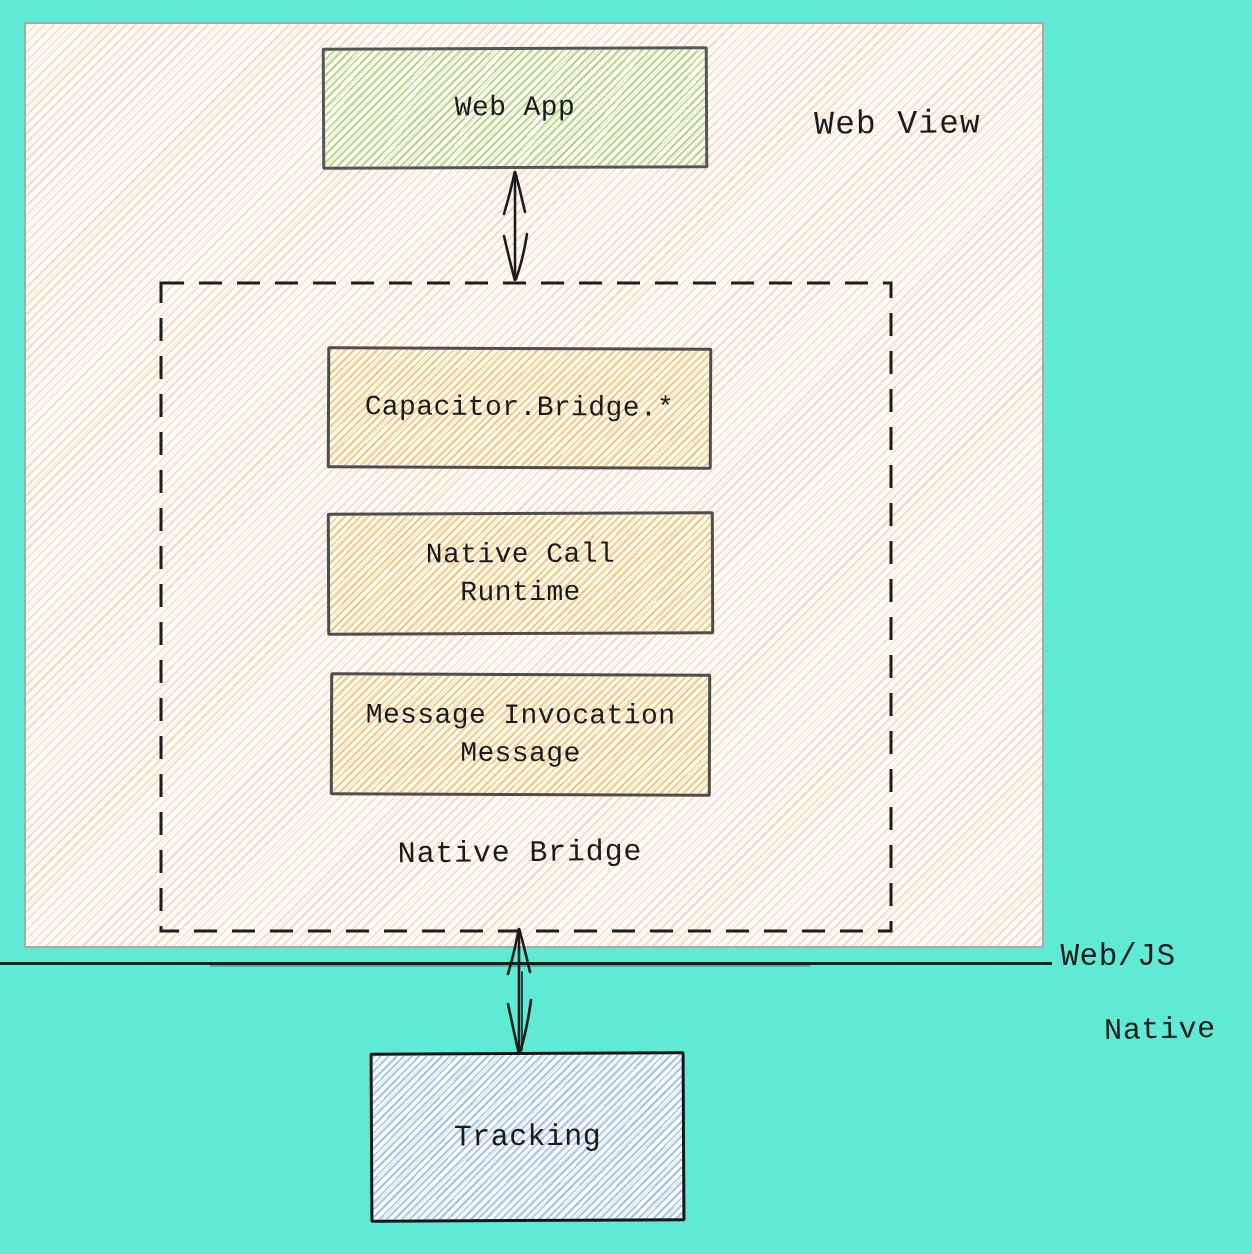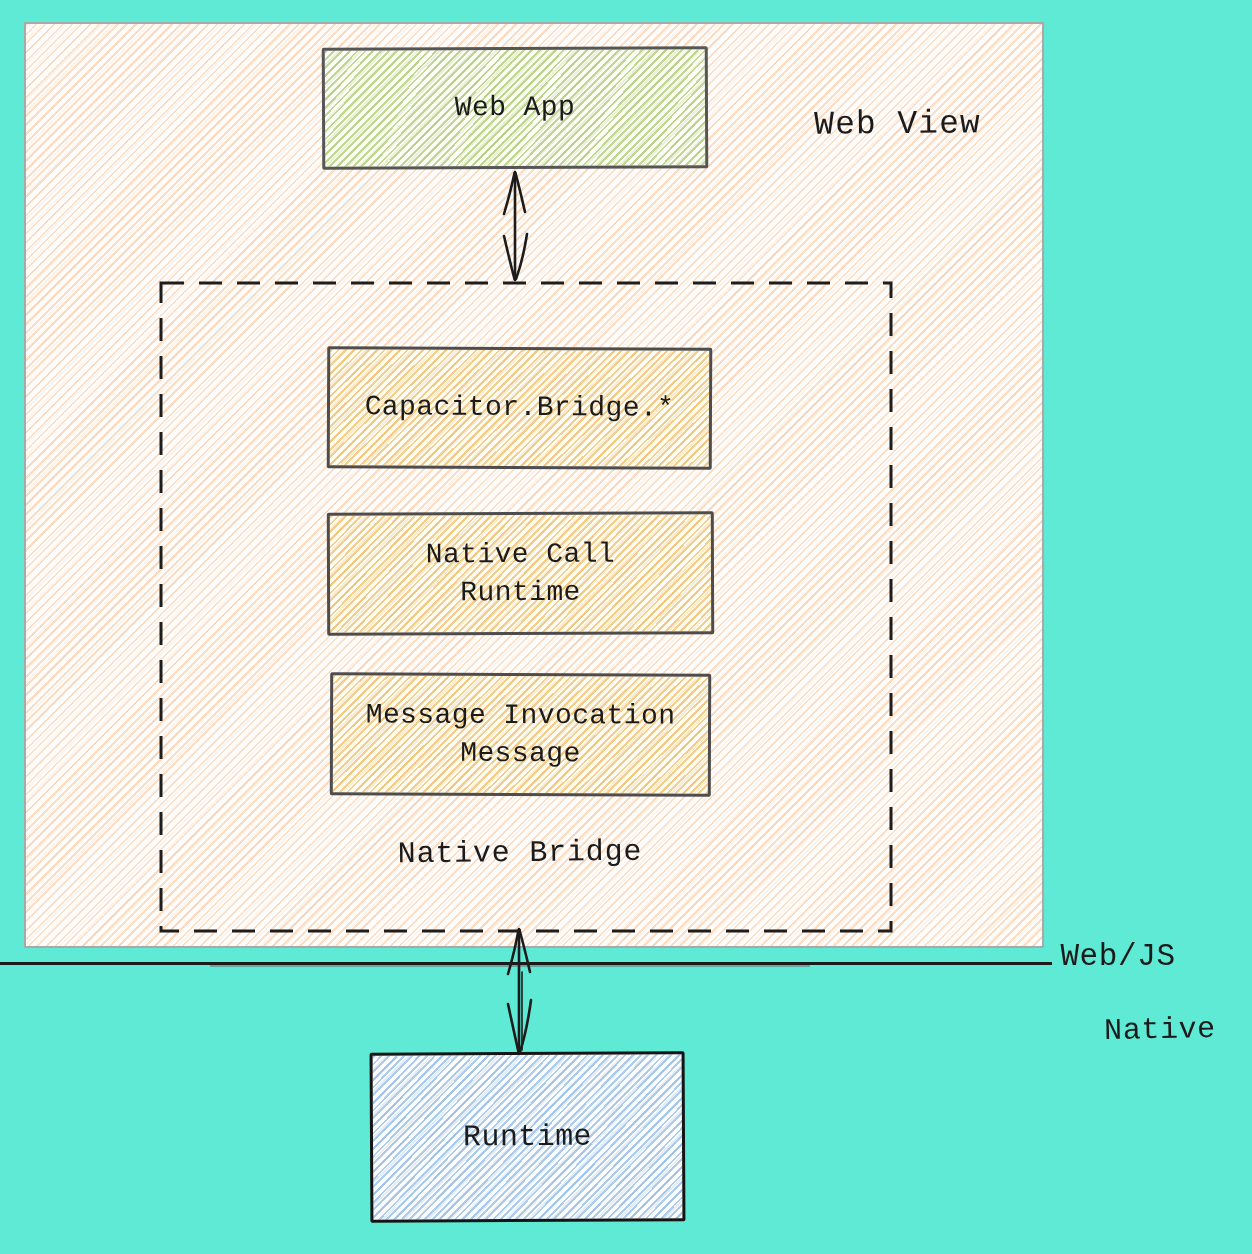--- a/index.html
+++ b/index.html
@@ -125,16 +125,16 @@
       <path d="M41,3 L41,127"></path>
       <path d="M44,46 L44,124" stroke-width="1.6"></path>
       <path d="M30,48 Q37,24 40.5,4"></path>
       <path d="M41.5,4 Q48,28 52,46"></path>
       <path d="M30,78 Q36,106 40.5,126"></path>
       <path d="M42,126 Q49,104 53,74"></path>
     </g>
   </svg>
 
   <div class="node node-runtime hatch-blue">
-    <span class="node-label">Runtime</span>
+    <span class="node-label">Tracking</span>
   </div>
 
 </div>
 
 </body></html>

